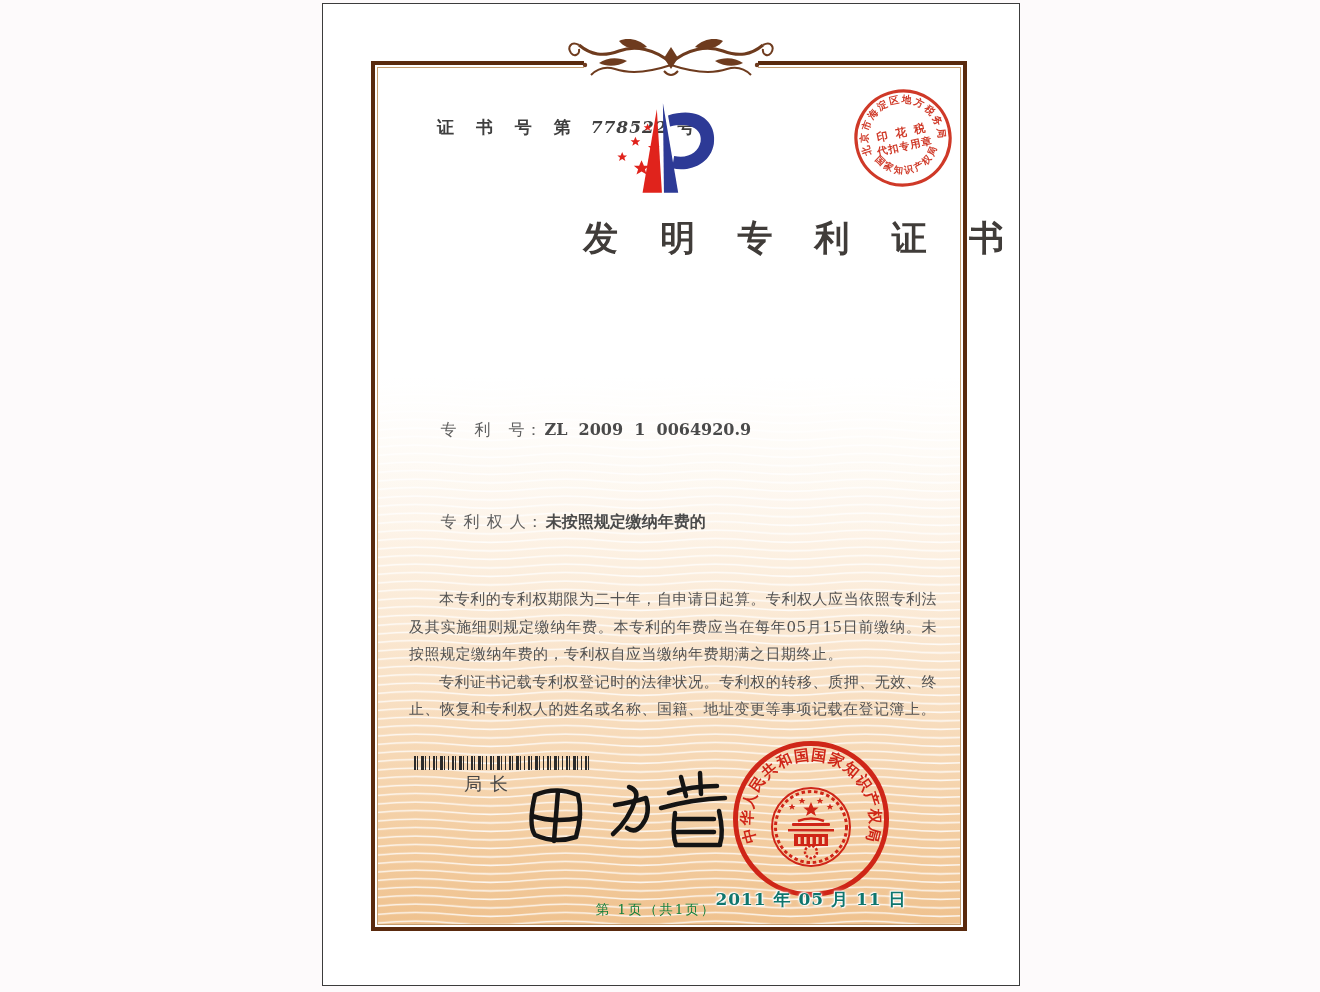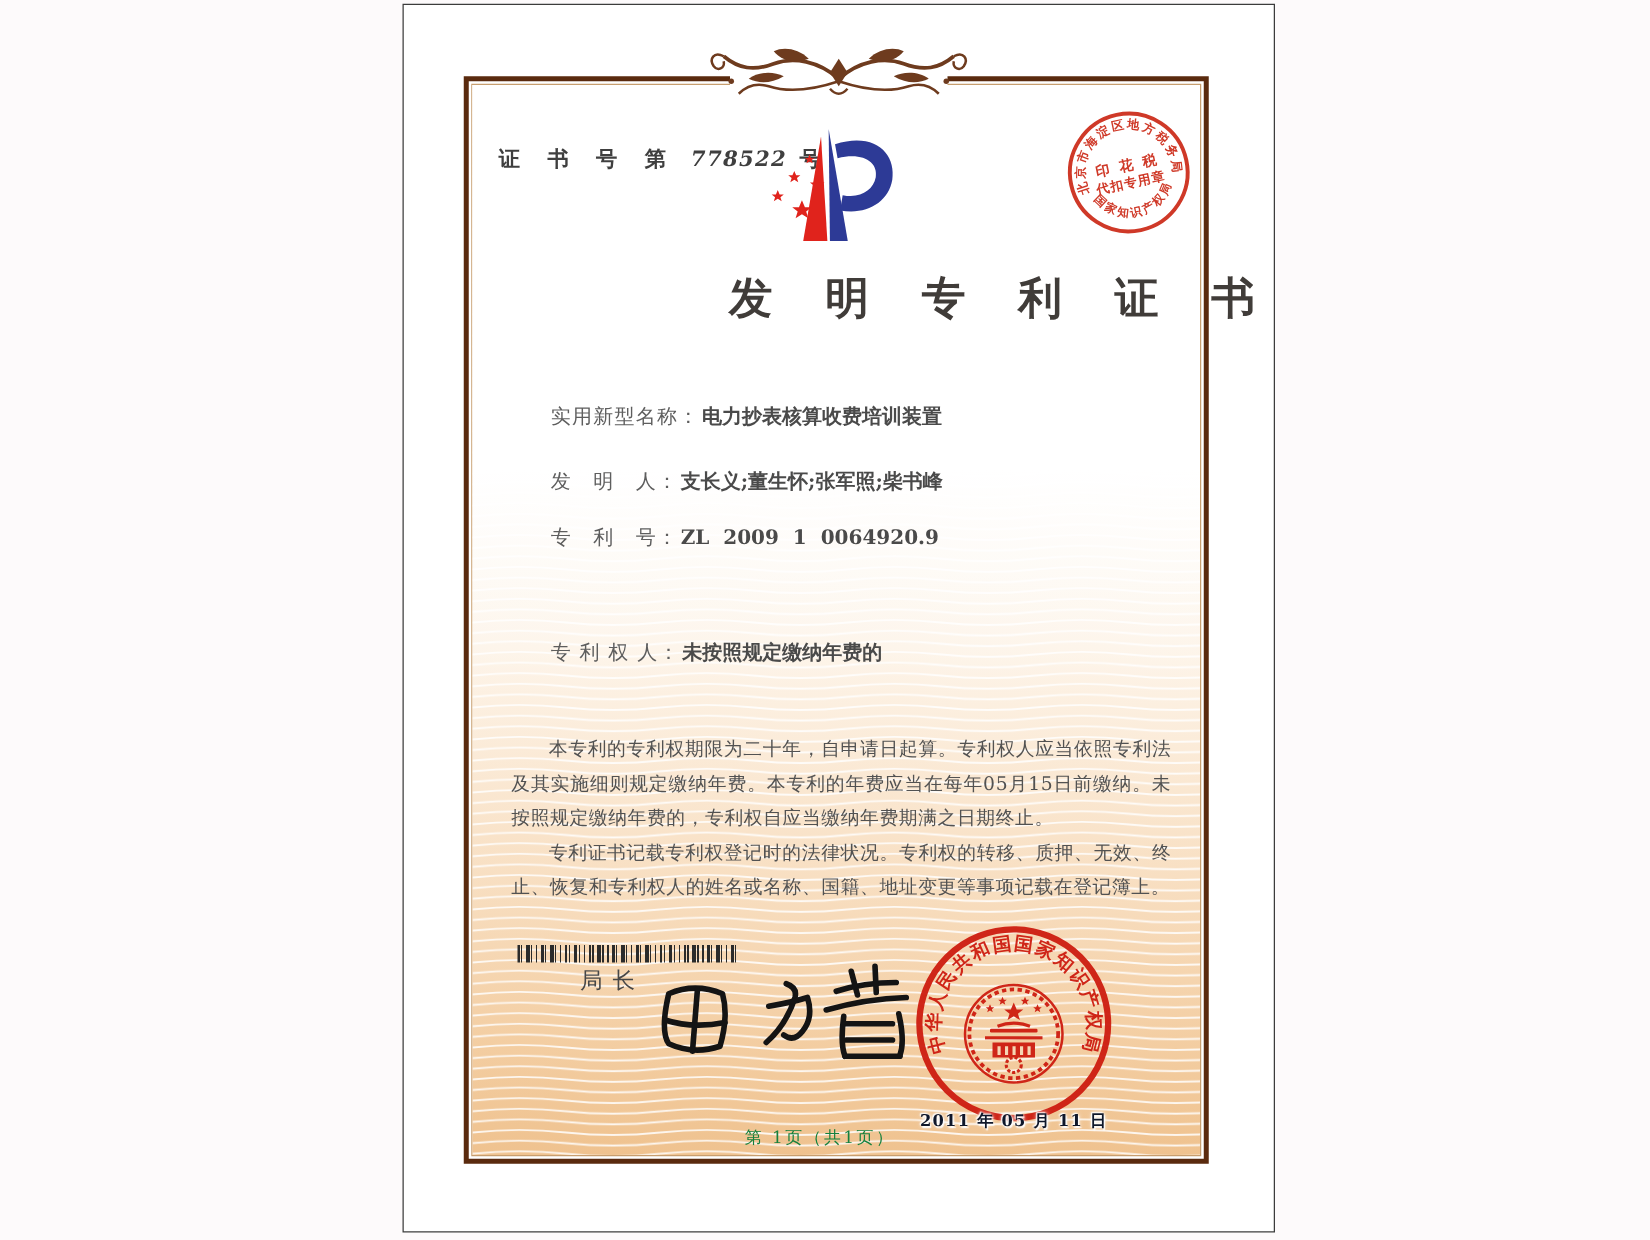--- a/index.html
+++ b/index.html
@@ -15,42 +15,42 @@
   .paper{position:absolute;left:3px;top:3px;right:3px;bottom:3px;
          background:linear-gradient(180deg,#ffffff 0%,#ffffff 36%,#fdf3e7 54%,#f8dfc2 74%,#f3cda1 90%,#efc28f 100%);}
   .paper svg.waves{position:absolute;left:0;top:0;width:100%;height:100%;}
   .fade{position:absolute;left:0;right:0;top:0;height:56%;
         background:linear-gradient(180deg,rgba(255,255,255,1) 0%,rgba(255,255,255,.92) 40%,rgba(255,255,255,0) 100%);}
   
   .flourish-bg{position:absolute;left:261px;top:52px;width:174px;height:16px;background:#ffffff;}
   .flourish{position:absolute;left:240px;top:26px;width:216px;height:58px;}
   
   .cert-no{position:absolute;left:76px;top:112px;font-size:17px;font-weight:700;color:#3f3f3f;white-space:nowrap;}
-  .cert-no .pre{letter-spacing:8px;}
+  .cert-no .pre{letter-spacing:8px;margin-left:38px;}
   .cert-no .num{margin-left:6px;letter-spacing:1px;font-style:italic;}
   .cert-no .suf{margin-left:4px;}
   .logo{position:absolute;left:288px;top:95px;width:112px;height:102px;}
   .title{position:absolute;left:0;right:0;top:211px;text-align:right;font-size:35px;font-weight:600;
          color:#403c39;letter-spacing:15px;text-indent:15px;white-space:nowrap;}
   .row{position:absolute;left:87px;font-size:16px;white-space:pre;color:#5e5e5e;}
   .row .lab{letter-spacing:1px;}
   .row .val{color:#4a4a4a;font-weight:600;margin-left:2px;}
   .r1{top:300px}.r2{top:352px}.r3{top:397px}.r4{top:442px}.r5{top:489px}.r6{top:536px}
   .paras{position:absolute;left:86px;top:582px;width:528px;font-size:15px;line-height:27.5px;
          color:#525252;text-align:justify;letter-spacing:.5px;}
   .paras p{margin:0;text-indent:2em;}
   .barcode{position:absolute;left:91px;top:752px;width:177px;height:14px;
            background:repeating-linear-gradient(90deg,#2b2b2b 0 2px,rgba(0,0,0,0) 2px 3px,#2b2b2b 3px 4px,
            rgba(0,0,0,0) 4px 7px,#2b2b2b 7px 10px,rgba(0,0,0,0) 10px 11px,#2b2b2b 11px 12px,
            rgba(0,0,0,0) 12px 15px,#2b2b2b 15px 16px,rgba(0,0,0,0) 16px 19px);}
   .sig-label{position:absolute;left:141px;top:768px;font-size:18px;letter-spacing:8px;color:#474747;}
   .signature{position:absolute;left:186px;top:757px;width:255px;height:112px;}
   .big-seal{position:absolute;left:407px;top:734px;width:162px;height:162px;opacity:.96;}
-  .seal-date{position:absolute;left:385px;top:884px;width:206px;text-align:center;font-size:13px;
-             font-weight:700;color:#0f172a;letter-spacing:1px;white-space:nowrap;
+  .seal-date{position:absolute;left:385px;top:884px;width:206px;text-align:center;font-size:17px;
+             font-weight:700;color:#0f766e;letter-spacing:1px;white-space:nowrap;
              text-shadow:0 0 2px #fff,0 0 4px #fff,1px 1px 1px #fff,-1px -1px 1px #fff;}
   .tax-stamp{position:absolute;left:529px;top:83px;width:102px;height:102px;transform:rotate(-12deg);opacity:.95;}
   .footer{position:absolute;left:0;right:0;top:897px;text-align:center;font-size:13.5px;color:#15803d;
           letter-spacing:2px;margin-right:30px;white-space:nowrap;}
 </style>
 </head>
 <body>
 
 <div class="stage">
   <div class="page">
@@ -103,26 +103,20 @@
       <path d="M56,16 C88,6 104,24 101,44 C98,62 80,72 60,68 L62,56 C76,59 86,52 88,42 C90,30 78,22 58,27 Z" fill="#2d3a96"></path>
       <use href="#star" transform="translate(36,28) scale(4)" fill="#e0231c"></use>
       <use href="#star" transform="translate(24,42) scale(5)" fill="#e0231c"></use>
       <use href="#star" transform="translate(42,48) scale(6)" fill="#e0231c"></use>
       <use href="#star" transform="translate(11,57) scale(5)" fill="#e0231c"></use>
       <use href="#star" transform="translate(30,68) scale(8)" fill="#e0231c"></use>
     </svg>
 
     <div class="title">发 明 专 利 证 书</div>
 
-    <div class="row r1">
-      <span class="lab">实用新型名称：</span><span class="val">电力抄表核算收费培训装置</span>
-    </div>
-    <div class="row r2">
-      <span class="lab">发　明　人：</span><span class="val">支长义;董生怀;张军照;柴书峰</span>
-    </div>
     <div class="row r3">
       <span class="lab">专　利　号：</span><span class="val">ZL  2009  1  0064920.9</span>
     </div>
     <div class="row r5">
       <span class="lab">专 利 权 人：</span><span class="val">未按照规定缴纳年费的</span>
     </div>
 
     <div class="paras">
       <p>本专利的专利权期限为二十年，自申请日起算。专利权人应当依照专利法及其实施细则规定缴纳年费。本专利的年费应当在每年05月15日前缴纳。未按照规定缴纳年费的，专利权自应当缴纳年费期满之日期终止。</p>
       <p>专利证书记载专利权登记时的法律状况。专利权的转移、质押、无效、终止、恢复和专利权人的姓名或名称、国籍、地址变更等事项记载在登记簿上。</p>

